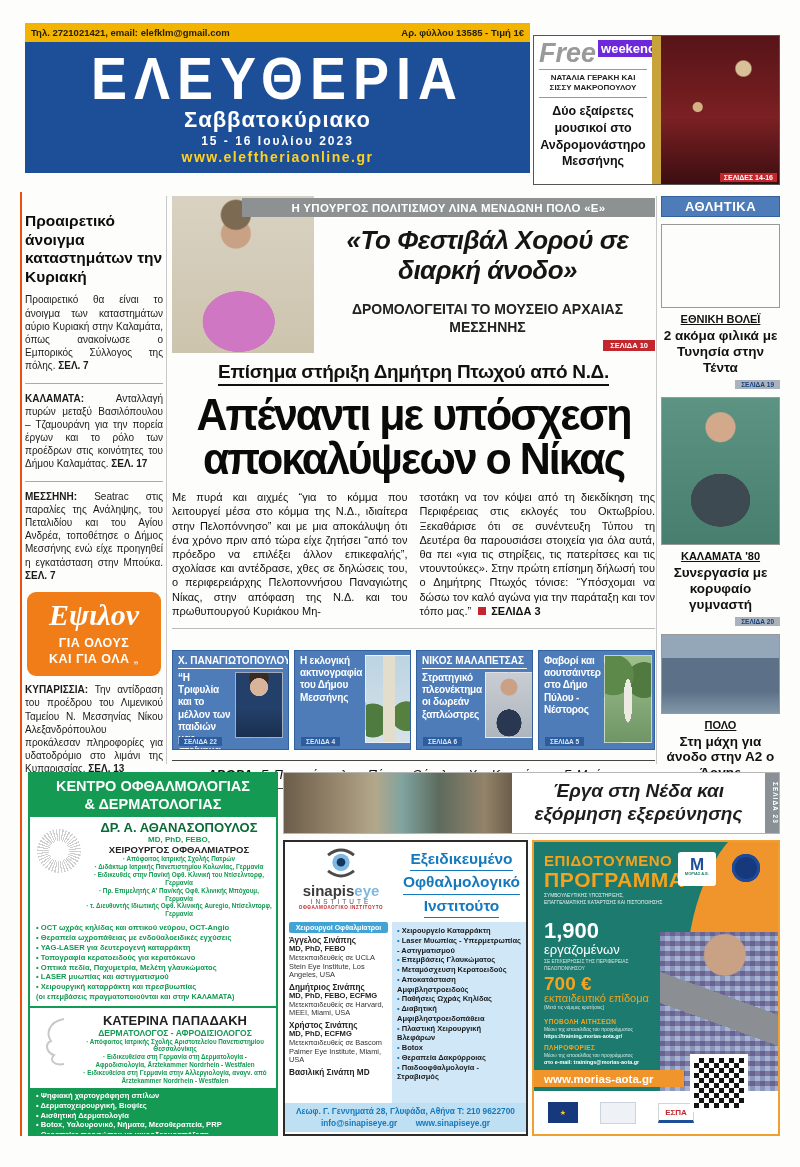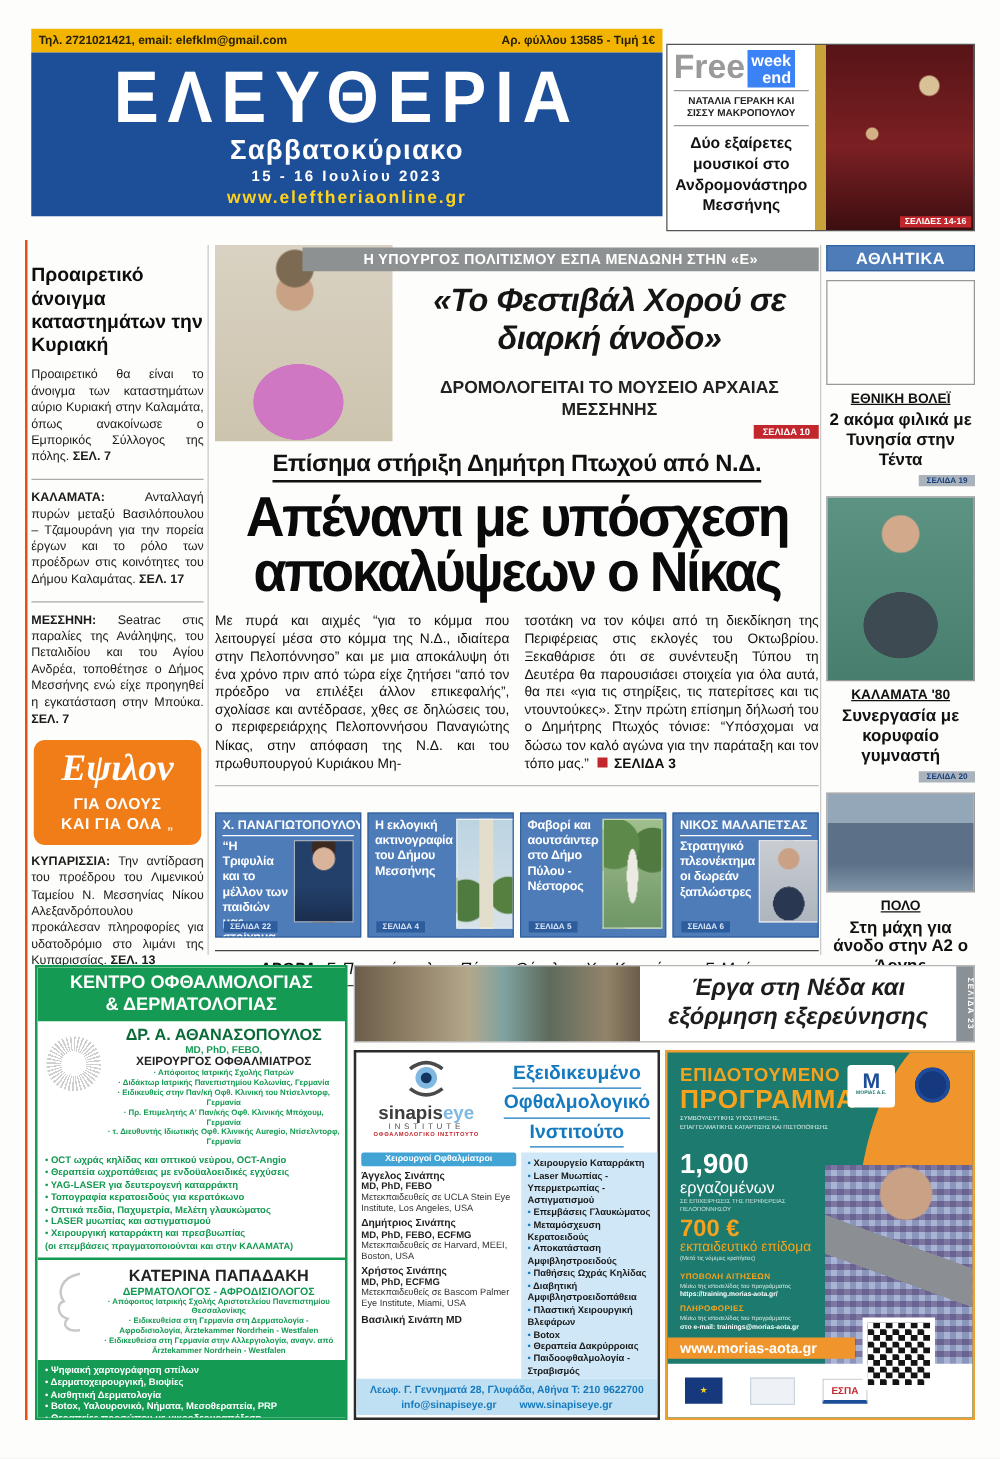--- a/index.html
+++ b/index.html
@@ -15,23 +15,23 @@
           font-size:9.5px;font-weight:bold;color:#262006;padding:0 6px;box-sizing:border-box;}
   .bluebox{height:131px;background:#1d4f99;display:flex;flex-direction:column;align-items:center;justify-content:center;}
   .logo{font-size:54px;font-weight:800;color:#fff;letter-spacing:7px;line-height:1;transform:scaleY(1.08);}
   .edition{font-size:22px;font-weight:bold;color:#fff;margin-top:2px;letter-spacing:1px;}
   .pdate{font-size:12px;font-weight:bold;color:#fff;letter-spacing:2px;margin-top:1px;}
   .site{font-size:14px;font-weight:bold;color:#ffd21e;letter-spacing:1.5px;margin-top:1px;}
 
   .fw-box{left:533px;top:35px;width:247px;height:150px;border:1px solid #555;background:#fff;display:flex;box-sizing:border-box;}
   .fw-left{width:118px;padding:4px 5px;box-sizing:border-box;}
   .fw-logo{display:flex;align-items:flex-start;border-bottom:1px solid #999;padding-bottom:2px;}
-  .fw-free{font-size:27px;font-weight:bold;color:#9a9a9a;line-height:1;}
-  .fw-red{background:#3b82f6;color:#fff;font-size:13px;font-weight:bold;line-height:1;
-          padding:2px 3px;margin-left:2px;text-align:right;display:flex;flex-direction:column;}
+  .fw-free{font-size:27px;font-weight:bold;color:#9a9a9a;line-height:1;font-style:italic;}
+  .fw-red{background:#6d28d9;color:#fff;font-size:13px;font-weight:bold;line-height:1;
+          padding:2px 3px;margin-left:2px;text-align:right;display:flex;}
   .fw-names{font-size:8px;font-weight:bold;color:#222;text-align:center;border-bottom:1px solid #999;
             padding:3px 0;line-height:1.3;}
   .fw-title{font-size:12.5px;font-weight:bold;text-align:center;margin-top:5px;line-height:1.35;color:#111;}
   .fw-photo{flex:1;position:relative;
      background:linear-gradient(90deg,#c8a23a 0 7%,rgba(0,0,0,0) 7%),
        radial-gradient(circle at 72% 22%,#d9c197 0 5%,rgba(0,0,0,0) 6%),
        radial-gradient(circle at 36% 48%,#d3b184 0 4%,rgba(0,0,0,0) 5%),
        linear-gradient(180deg,#571417,#7b2023 55%,#3c0e10);}
   .fw-pages{position:absolute;right:2px;bottom:2px;background:#c1272d;color:#fff;font-size:7px;font-weight:bold;padding:1px 4px;}
 
@@ -154,21 +154,21 @@
   .si-logo{width:112px;text-align:center;padding-top:3px;}
   .si-brand{font-size:15px;line-height:1;}
   .si-brand .b1{color:#3c3c3c;font-weight:bold;}
   .si-brand .b2{color:#7fb8e0;font-weight:bold;}
   .si-inst{font-size:6.5px;letter-spacing:3px;color:#555;}
   .si-inst2{font-size:4.6px;color:#c1272d;font-weight:bold;letter-spacing:.6px;}
   .si-title{flex:1;text-align:center;padding-top:6px;}
   .si-title div{display:inline-block;font-size:15.5px;font-weight:bold;color:#1579be;
                 border-bottom:1.5px solid #1579be;line-height:1.45;}
   .si-cols{display:flex;height:181px;}
-  .si-docs{width:132px;padding:0 4px;box-sizing:border-box;}
+  .si-docs{width:107px;padding:0 4px;box-sizing:border-box;}
   .si-dochead{background:#42a3d5;color:#fff;font-size:7px;font-weight:bold;text-align:center;padding:2px 0;border-radius:2px;}
   .si-doc{margin-top:3px;line-height:1.15;}
   .si-doc .dn{font-size:8.2px;font-weight:bold;color:#222;}
   .si-doc .dc{font-size:7.6px;font-weight:bold;color:#222;}
   .si-doc .dd{font-size:7.4px;color:#333;}
   .si-srv{flex:1;background:#cfe7f7;padding:4px 5px;line-height:1.3;}
   .si-srv div{font-size:7.5px;font-weight:bold;color:#1a1a1a;}
   .si-srv div::before{content:"• ";color:#1579be;}
   .si-foot{background:#bfe0f2;color:#1579be;font-weight:bold;text-align:center;font-size:8.3px;
            padding:3px 0;line-height:1.4;}
@@ -285,21 +285,21 @@
       <span>Την αντίδραση του προέδρου του Λιμενικού Ταμείου Ν. Μεσσηνίας Νίκου Αλεξανδρόπουλου προκάλεσαν πληροφορίες για υδατοδρόμιο στο λιμάνι της Κυπαρισσίας.</span>
       <b class="pg">ΣΕΛ. 13</b>
     </p>
 
   </aside>
 
   <main class="abs centercol">
 
     <section class="minister">
       <div class="ph-minister"></div>
-      <div class="m-kicker">Η ΥΠΟΥΡΓΟΣ ΠΟΛΙΤΙΣΜΟΥ ΕΣΠΑ ΜΕΝΔΩΝΗ ΣΤΗΝ «Ε»</div>
+      <div class="m-kicker">Η ΥΠΟΥΡΓΟΣ ΠΟΛΙΤΙΣΜΟΥ ΛΙΝΑ ΜΕΝΔΩΝΗ ΠΟΛΟ «Ε»</div>
       <div class="m-head">«Το Φεστιβάλ Χορού σε διαρκή άνοδο»</div>
       <div class="m-sub">ΔΡΟΜΟΛΟΓΕΙΤΑΙ ΤΟ ΜΟΥΣΕΙΟ ΑΡΧΑΙΑΣ ΜΕΣΣΗΝΗΣ</div>
       <span class="m-page">ΣΕΛΙΔΑ 10</span>
     </section>
 
     <section class="mainstory">
       <span class="ms-kicker">Επίσημα στήριξη Δημήτρη Πτωχού από Ν.Δ.</span>
       <div class="ms-head">Απέναντι με υπόσχεση αποκαλύψεων ο Νίκας</div>
       <div class="ms-body">
         <p class="bcol">Με πυρά και αιχμές “για το κόμμα που λειτουργεί μέσα στο κόμμα της Ν.Δ., ιδιαίτερα στην Πελοπόννησο” και με μια αποκάλυψη ότι ένα χρόνο πριν από τώρα είχε ζητήσει “από τον πρόεδρο να επιλέξει άλλον επικεφαλής”, σχολίασε και αντέδρασε, χθες σε δηλώσεις του, ο περιφερειάρχης Πελοποννήσου Παναγιώτης Νίκας, στην απόφαση της Ν.Δ. και του πρωθυπουργού Κυριάκου Μη-</p>
@@ -321,33 +321,33 @@
         <span class="t-page">ΣΕΛΙΔΑ 22</span>
       </div>
       <div class="teaser">
         <div class="t-row" style="height:100%;">
           <div class="t-text">Η εκλογική ακτινογραφία του Δήμου Μεσσήνης</div>
           <div class="t-photo ph-tower" style="height:86px;"></div>
         </div>
         <span class="t-page">ΣΕΛΙΔΑ 4</span>
       </div>
       <div class="teaser">
-        <div class="t-row" style="height:100%;">
-          <div class="t-text">Φαβορί και αουτσάιντερ στο Δήμο Πύλου - Νέστορος</div>
-          <div class="t-photo ph-monument" style="height:86px;"></div>
-        </div>
-        <span class="t-page">ΣΕΛΙΔΑ 5</span>
-      </div>
-      <div class="teaser">
         <div class="t-head">ΝΙΚΟΣ ΜΑΛΑΠΕΤΣΑΣ</div>
         <div class="t-row">
           <div class="t-text">Στρατηγικό πλεονέκτημα οι δωρεάν ξαπλώστρες</div>
           <div class="t-photo ph-malap" style="height:64px;"></div>
         </div>
         <span class="t-page">ΣΕΛΙΔΑ 6</span>
+      </div>
+      <div class="teaser">
+        <div class="t-row" style="height:100%;">
+          <div class="t-text">Φαβορί και αουτσάιντερ στο Δήμο Πύλου - Νέστορος</div>
+          <div class="t-photo ph-monument" style="height:86px;"></div>
+        </div>
+        <span class="t-page">ΣΕΛΙΔΑ 5</span>
       </div>
     </section>
 
     <div class="arthra">
       <b>ΑΡΘΡΑ:</b>
       <span>Γ. Παναγόπουλος, Πέτρος Θέμελης, Χρ. Καπούτσης, Γ. Μπίρης</span>
     </div>
   </main>
 
   <aside class="abs rightcol">
@@ -454,21 +454,21 @@
       <div class="si-docs">
         <div class="si-dochead">Χειρουργοί Οφθαλμίατροι</div>
         <div class="si-doc">
           <div class="dn">Άγγελος Σινάπης</div>
           <div class="dc">MD, PhD, FEBO</div>
           <div class="dd">Μετεκπαιδευθείς σε UCLA Stein Eye Institute, Los Angeles, USA</div>
         </div>
         <div class="si-doc">
           <div class="dn">Δημήτριος Σινάπης</div>
           <div class="dc">MD, PhD, FEBO, ECFMG</div>
-          <div class="dd">Μετεκπαιδευθείς σε Harvard, MEEI, Boston, USA</div>
+          <div class="dd">Μετεκπαιδευθείς σε Harvard, MEEI, Miami, USA</div>
         </div>
         <div class="si-doc">
           <div class="dn">Χρήστος Σινάπης</div>
           <div class="dc">MD, PhD, ECFMG</div>
           <div class="dd">Μετεκπαιδευθείς σε Bascom Palmer Eye Institute, Miami, USA</div>
         </div>
         <div class="si-doc">
           <div class="dn">Βασιλική Σινάπη MD</div>
         </div>
       </div>

